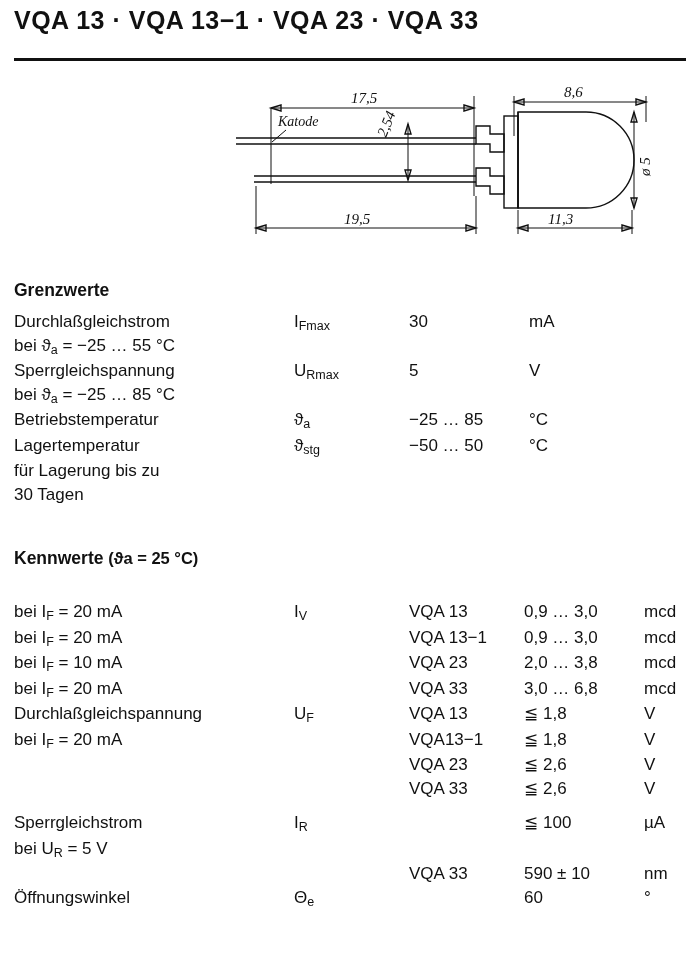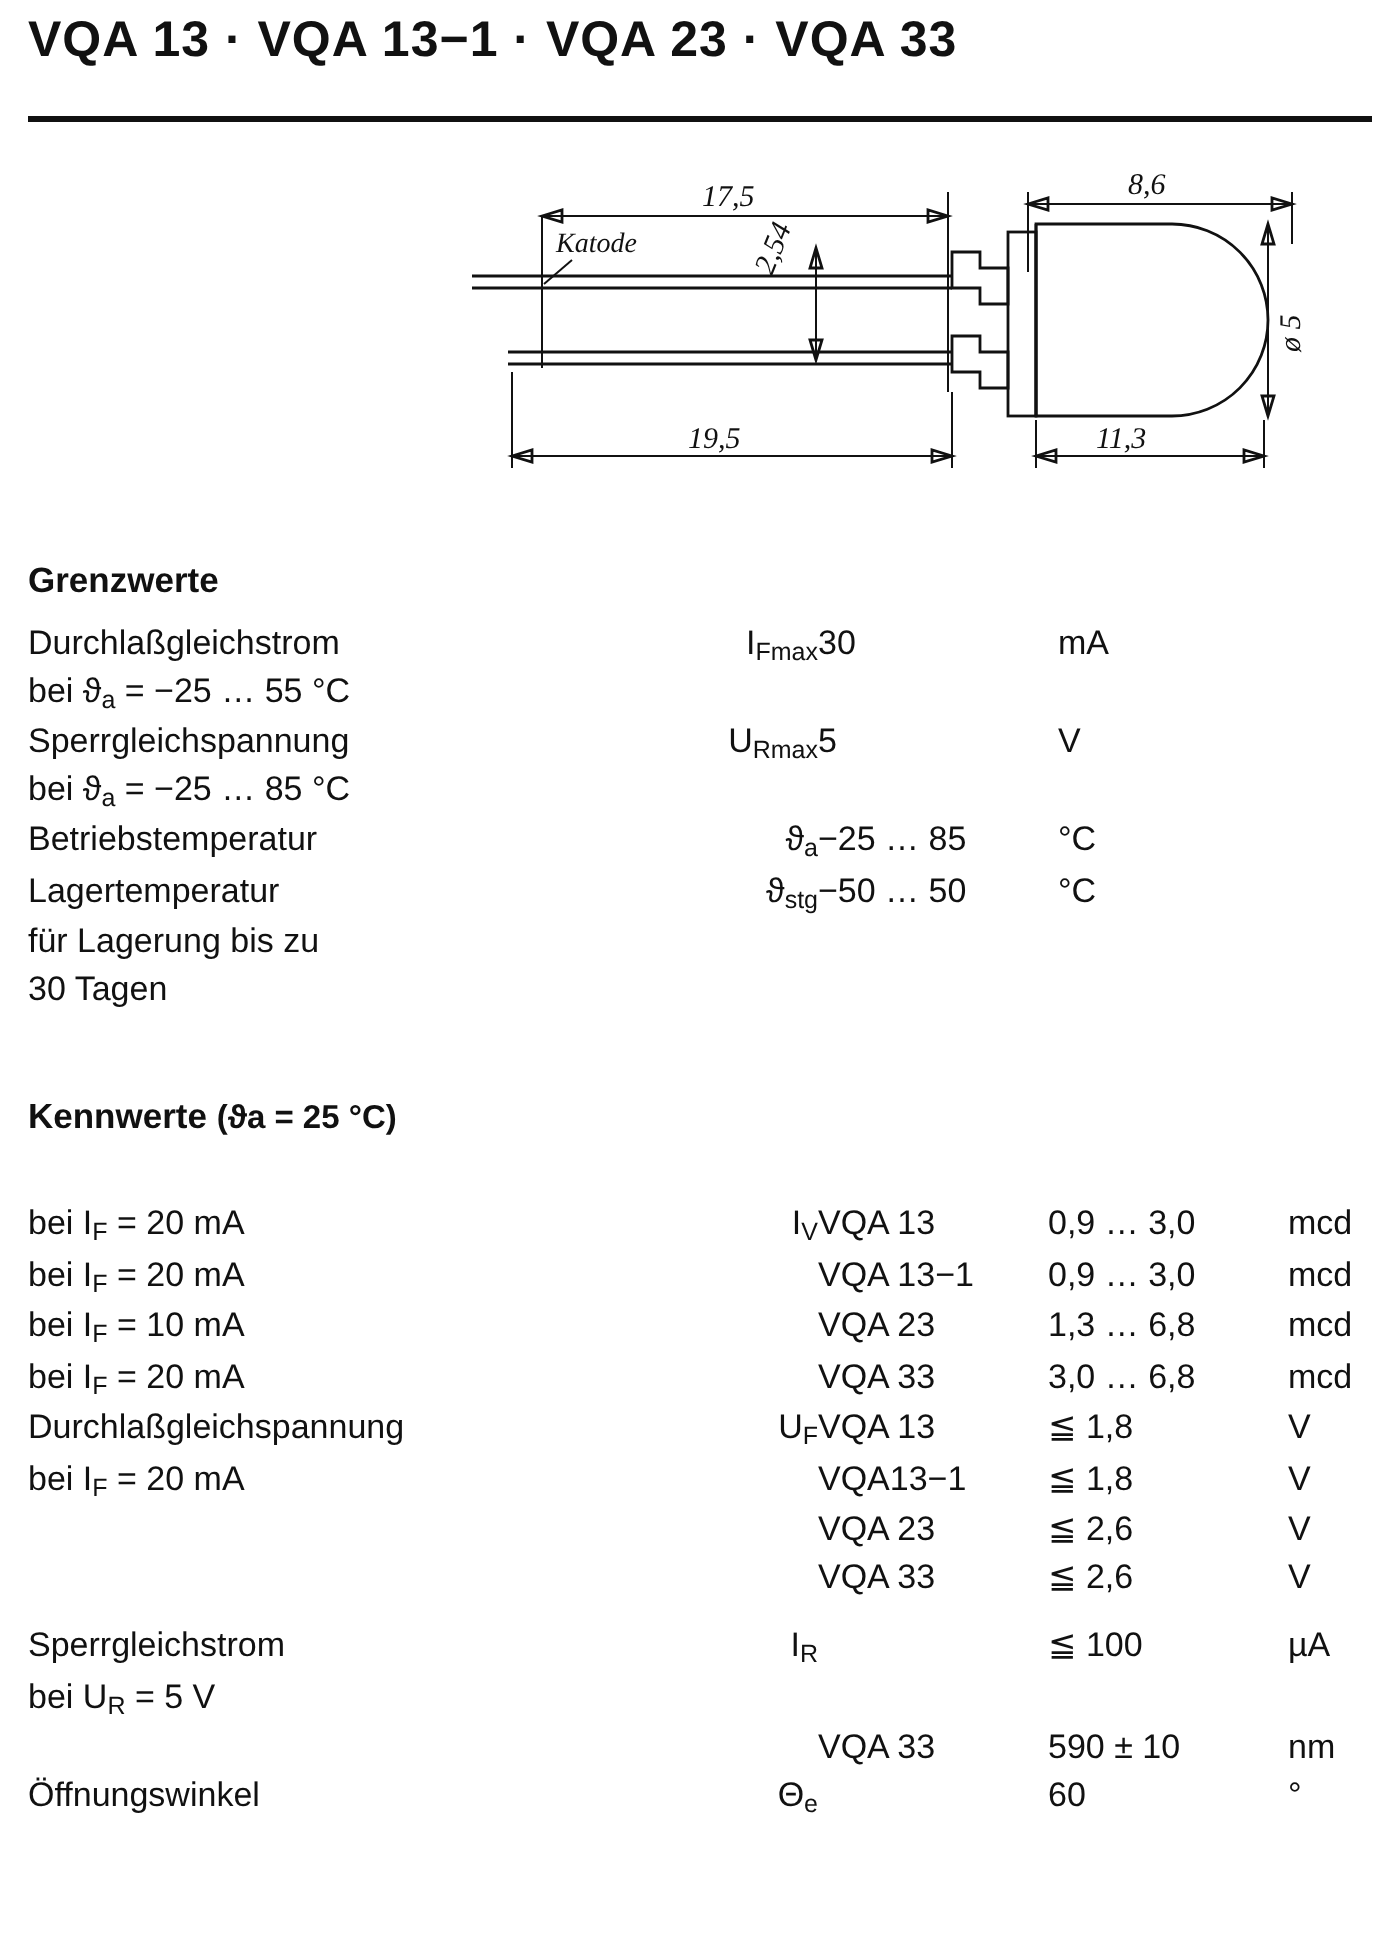--- a/index.html
+++ b/index.html
@@ -78,21 +78,21 @@
     border-collapse: collapse;
     font-size: 17px;
   }
   .tbl td {
     padding: 0;
     vertical-align: top;
     line-height: 23.5px;
     white-space: nowrap;
   }
   .c-desc { width: 280px; }
-  .c-sym  { width: 115px; text-align: right; }
+  .c-sym  { width: 115px; }
   .c-type { width: 115px; }
   .c-val  { text-align: left; width: 112px; }
   .c-unit { padding-left: 8px !important; width: 60px; }
 
   #grenzwerte-table {
     left: 14px;
     top: 310px;
   }
   #kennwerte-table {
     left: 14px;
@@ -300,21 +300,21 @@
         <td class="c-type typecol">VQA 13−1</td>
         <td class="c-val">0,9 … 3,0</td>
         <td class="c-unit">mcd</td>
       </tr>
       <tr>
         <td class="c-desc">
           <span>bei I</span><span class="sub">F</span><span> = 10 mA</span>
         </td>
         <td class="c-sym"></td>
         <td class="c-type typecol">VQA 23</td>
-        <td class="c-val">1,3 … 6,8</td>
+        <td class="c-val">2,0 … 3,8</td>
         <td class="c-unit">mcd</td>
       </tr>
       <tr>
         <td class="c-desc">
           <span>bei I</span><span class="sub">F</span><span> = 20 mA</span>
         </td>
         <td class="c-sym"></td>
         <td class="c-type typecol">VQA 33</td>
         <td class="c-val">3,0 … 6,8</td>
         <td class="c-unit">mcd</td>

